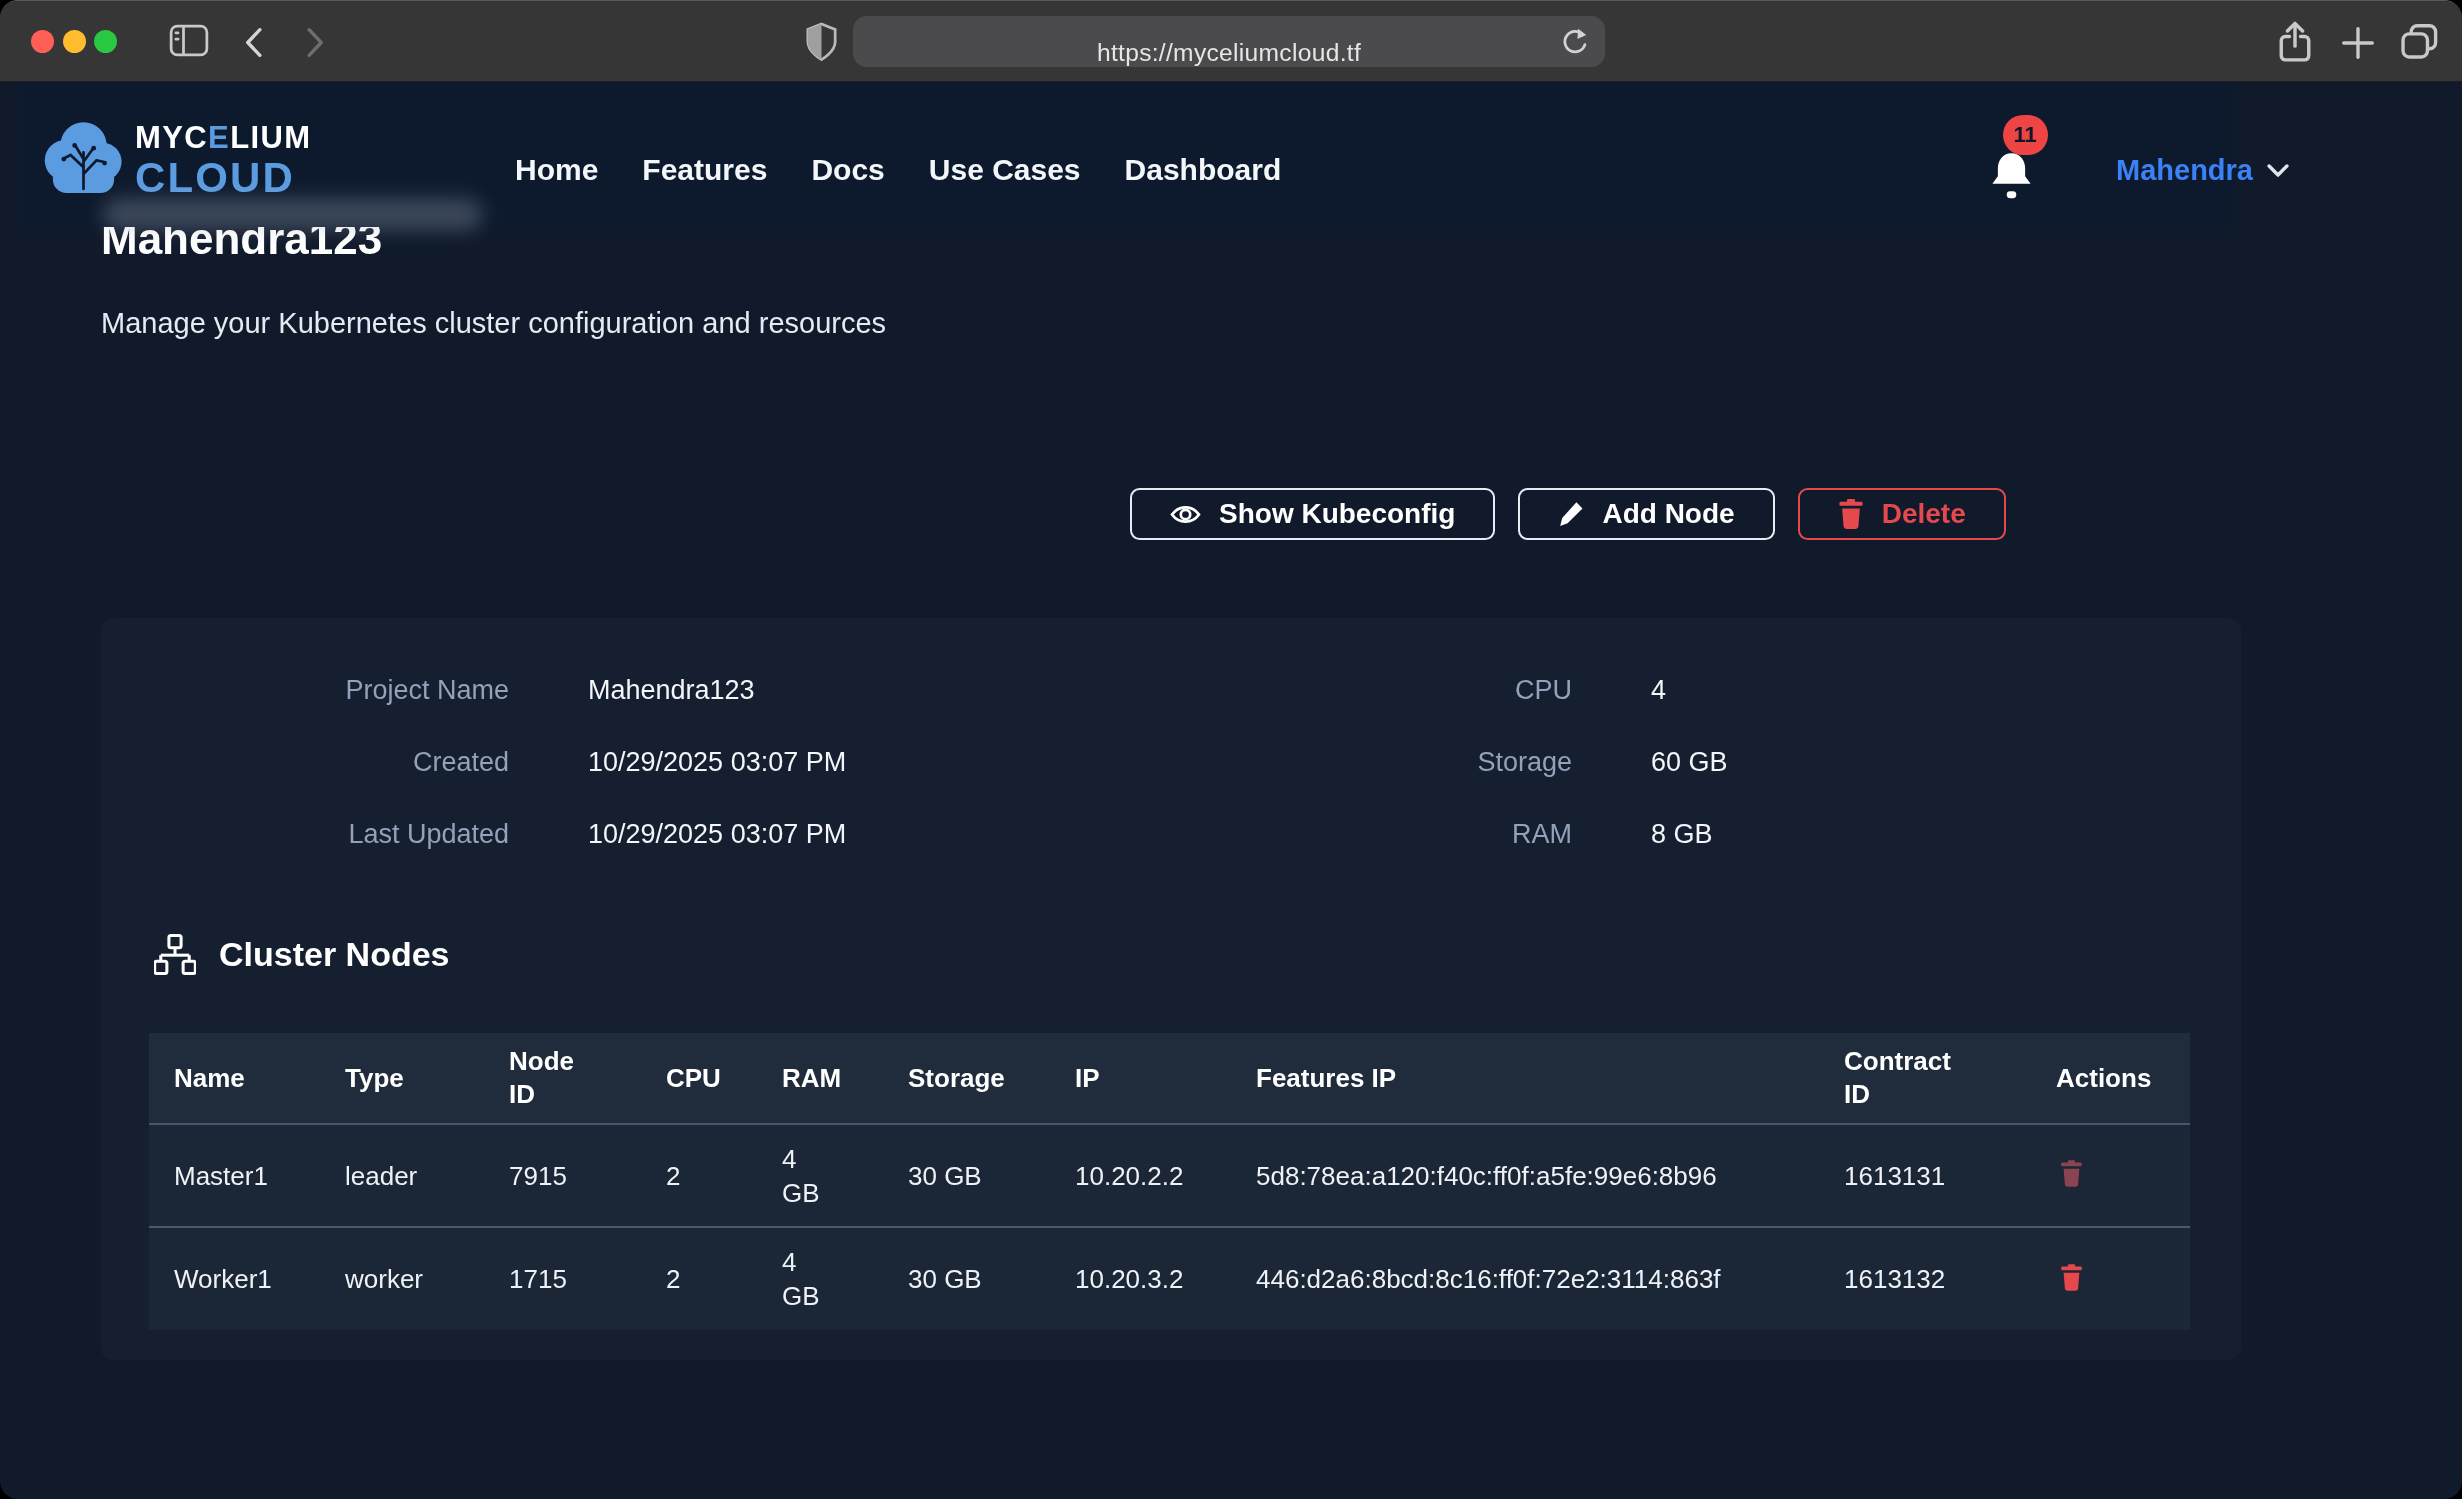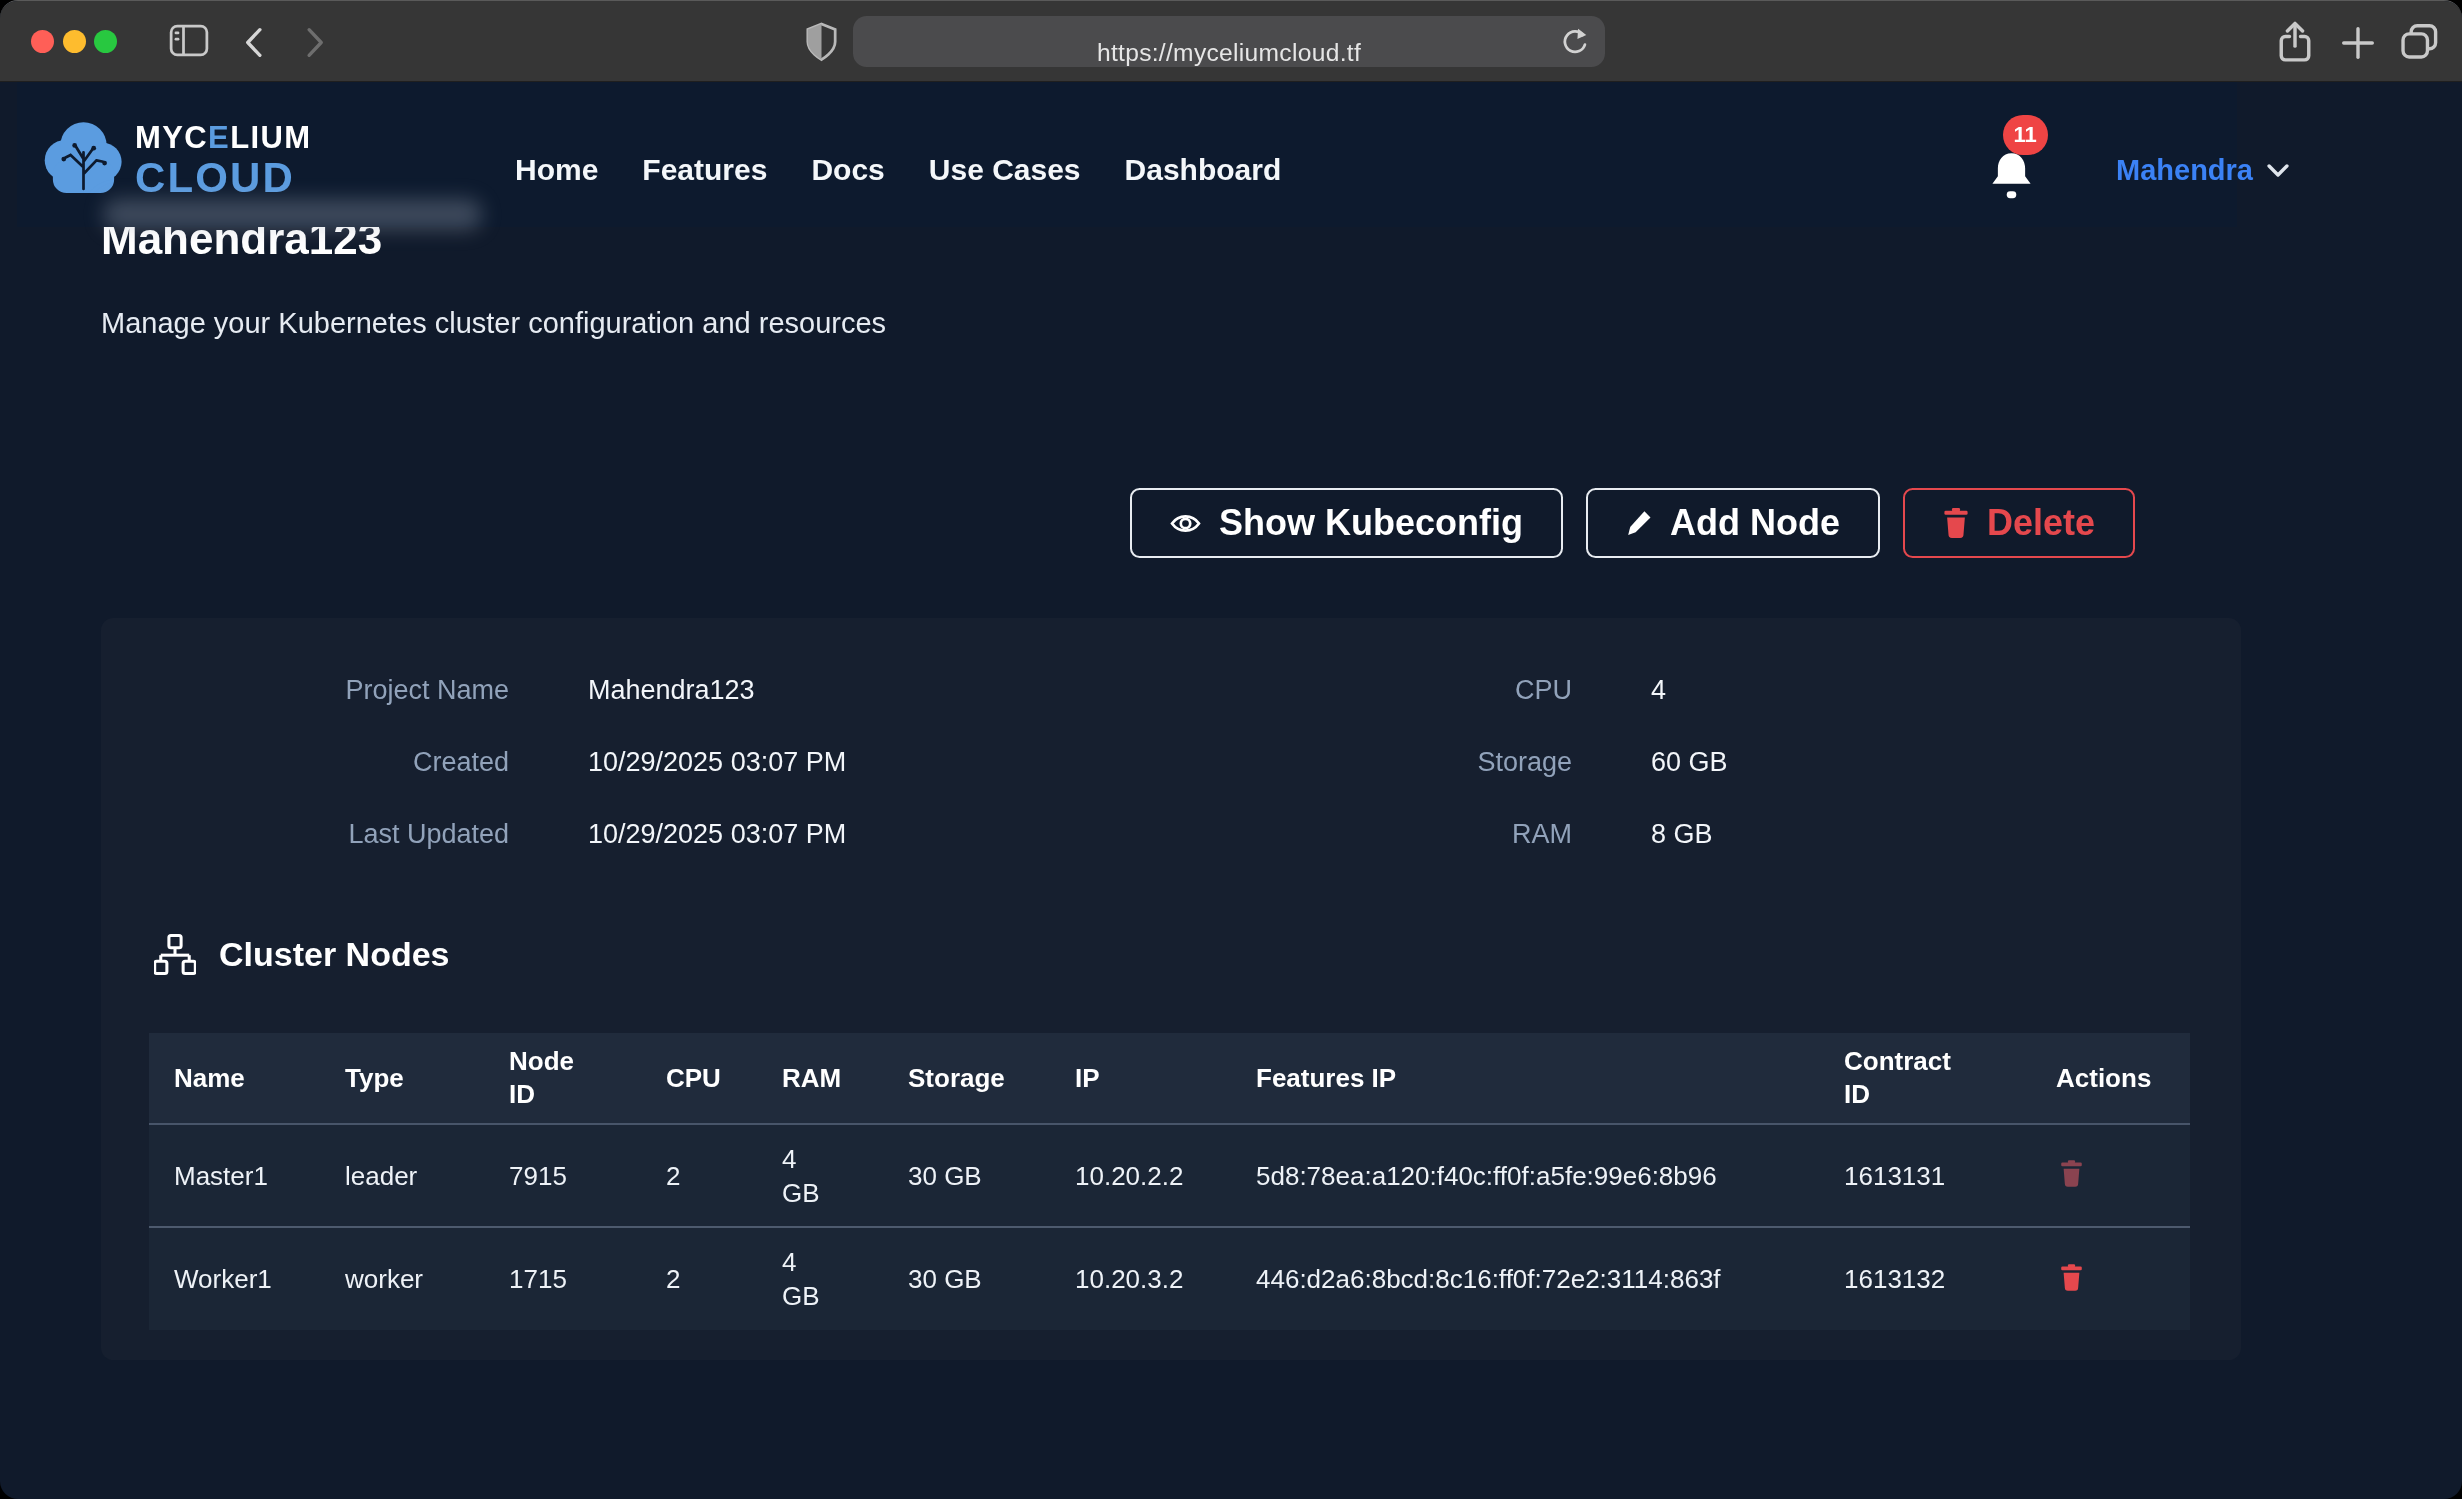--- a/index.html
+++ b/index.html
@@ -53,21 +53,21 @@
   .brand-line2 { font-size: 42px; font-weight: 800; letter-spacing: 2.1px; color: #5b9ce0; margin-top: 4.1px; }
   .nav-links {
     position: absolute; left: 498px; top: 71px; display: flex; gap: 44px;
     align-items: flex-start;
   }
   .nav-link { color: #f4f7fa; font-size: 30px; font-weight: 600; cursor: pointer; }
   .bell-wrap { position: absolute; left: 1972px; top: 67px; width: 89px; height: 78px; }
   .bell-badge {
     position: absolute; left: 13.7px; top: -34px;
     min-width: 45px; height: 40px; border-radius: 20.5px;
-    background: #ef4444; color: #ffffff; font-size: 22px; font-weight: 700;
+    background: #ef4444; color: #0f172a; font-size: 22px; font-weight: 700;
     display: flex; align-items: center; justify-content: center; padding: 0 8.2px;
   }
   .user-menu {
     position: absolute; left: 2099px; top: 72px;
     display: flex; align-items: center; gap: 13.7px; cursor: pointer;
   }
   .user-name { color: #3b82f6; font-size: 29px; font-weight: 600; }
 
   
   .title-blur {
@@ -80,24 +80,24 @@
     color: #ffffff; font-size: 44px; font-weight: 700; z-index: 5;
   }
   .page-subtitle {
     position: absolute; left: 101px; top: 306px;
     color: #e6ebf2; font-size: 29px; font-weight: 400;
   }
 
   
   .actions-row { position: absolute; left: 1130px; top: 487px; display: flex; gap: 23px; }
   .btn {
-    height: 70px; border-radius: 9.6px; background: transparent;
+    height: 52px; border-radius: 9.6px; background: transparent;
     display: flex; align-items: center; justify-content: center; gap: 18px;
     font-family: "Liberation Sans", sans-serif;
-    font-size: 36px; font-weight: 700; cursor: pointer;
+    font-size: 28px; font-weight: 700; cursor: pointer;
   }
   .btn-outline-light { border: 2.1px solid #e8ecf1; color: #ffffff; padding: 0 38px; }
   .btn-outline-danger { border: 2.1px solid #e5484d; color: #e5484d; padding: 0 38px; }
 
   
   .card {
     position: absolute; left: 101px; top: 617px; width: 2140px; height: 742px;
     background: #161f2f; border-radius: 12.3px; z-index: 5;
   }
   .info-grid {

